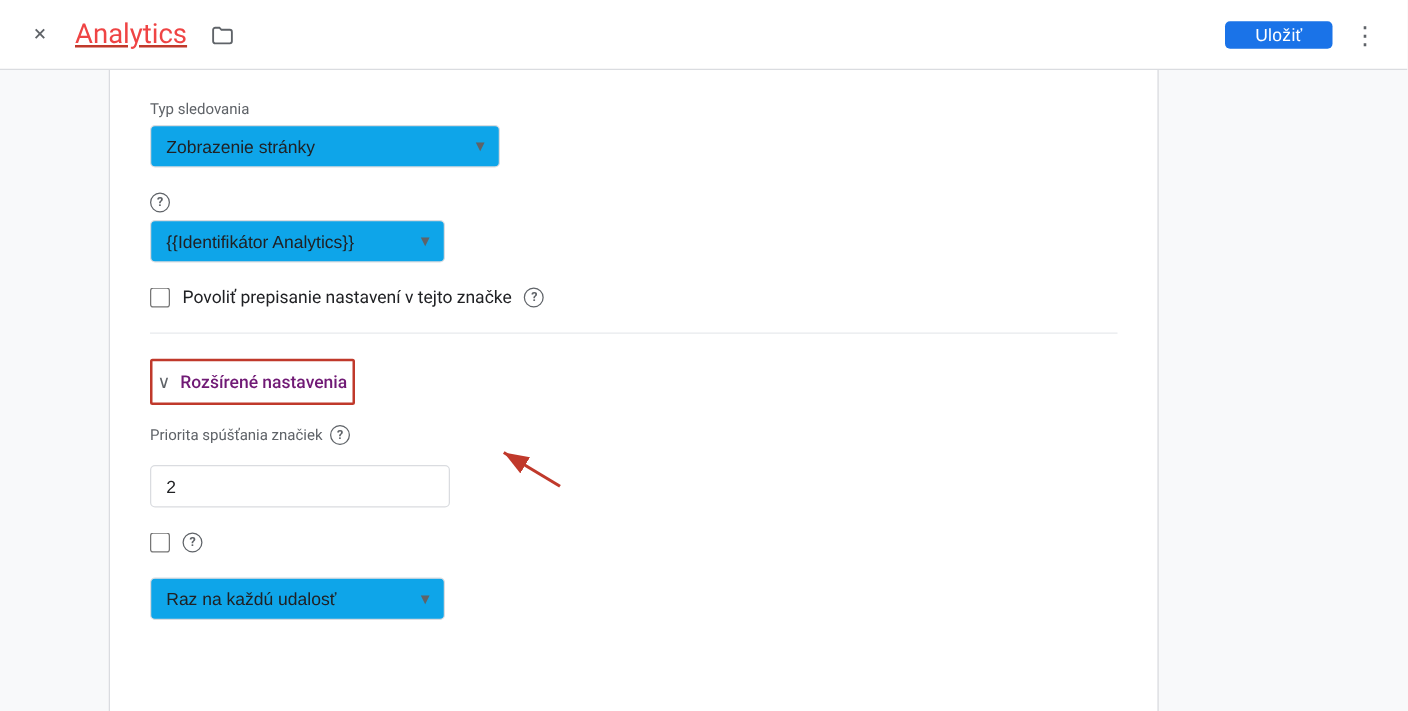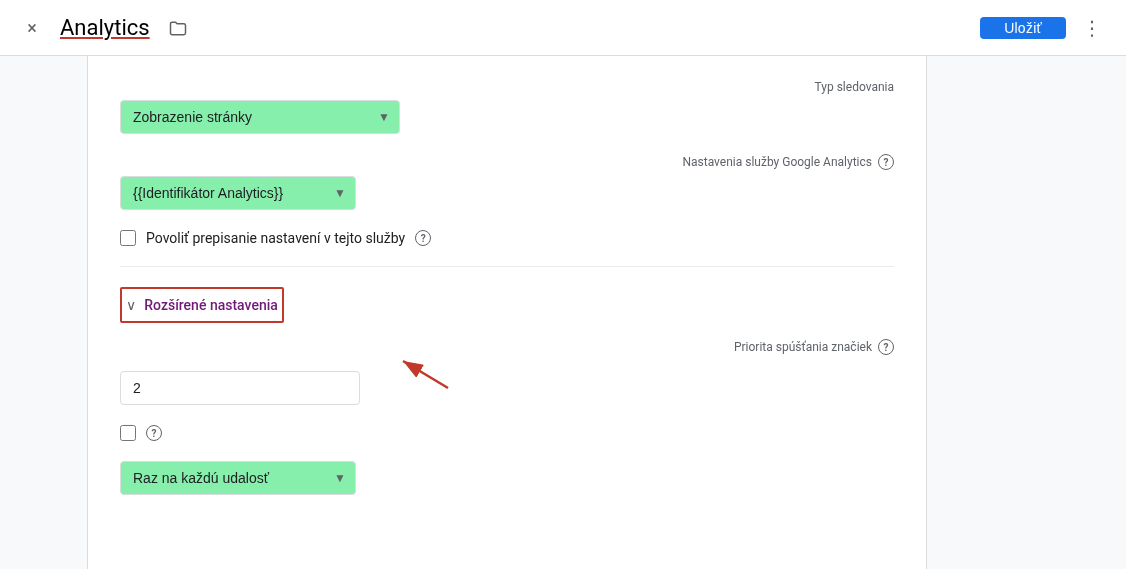--- a/index.html
+++ b/index.html
@@ -37,21 +37,21 @@
       cursor: pointer;
       width: 32px;
       height: 32px;
       display: flex; align-items: center; justify-content: center;
       border-radius: 50%;
     }
 
     .app-title {
       font-size: 22px;
       font-weight: 400;
-      color: #000000;
+      color: #ef4444;
       text-decoration: underline;
       text-decoration-color: #c0392b;
       letter-spacing: 0;
     }
 
     .folder-icon {
       color: #5f6368;
       font-size: 18px;
       cursor: pointer;
       width: 32px;
@@ -124,21 +124,20 @@
       margin-bottom: 20px;
     }
 
     .field-label {
       font-size: 12px;
       color: #5f6368;
       margin-bottom: 6px;
       display: flex;
       align-items: center;
       gap: 6px;
-      justify-content: flex-end;
     }
 
     .help-icon {
       display: inline-flex;
       align-items: center;
       justify-content: center;
       width: 16px;
       height: 16px;
       border-radius: 50%;
       border: 1.5px solid #5f6368;
@@ -149,21 +148,21 @@
     }
 
     .select-wrapper {
       position: relative;
       display: inline-block;
     }
 
     .select-field {
       appearance: none;
       -webkit-appearance: none;
-      background: #86efac;
+      background: #0ea5e9;
       border: 1px solid #dadce0;
       border-radius: 4px;
       padding: 8px 36px 8px 12px;
       font-size: 14px;
       color: #202124;
       cursor: pointer;
       width: 280px;
       outline: none;
     }
 
@@ -306,35 +305,34 @@
       <div class="select-wrapper">
         <select class="select-field">
           <option value="Zobrazenie stránky">Zobrazenie stránky</option>
         </select>
         <span class="select-arrow">▼</span>
       </div>
     </div>
 
     <div class="form-section">
       <div class="field-label">
-        <span>Nastavenia služby Google Analytics</span>
         <span class="help-icon">?</span>
       </div>
       <div class="select-wrapper">
         <select class="select-field select-field-narrow">
           <option value="{{Identifikátor Analytics}}">{{Identifikátor Analytics}}</option>
         </select>
         <span class="select-arrow">▼</span>
       </div>
     </div>
 
     <div class="form-section">
       <div class="checkbox-row">
         <input type="checkbox" class="checkbox-input" style="">
-        <label class="checkbox-label">Povoliť prepisanie nastavení v tejto služby</label>
+        <label class="checkbox-label">Povoliť prepisanie nastavení v tejto značke</label>
         <span class="help-icon">?</span>
       </div>
     </div>
 
     <hr class="divider">
 
     <div class="expandable-header">
       <span class="expand-icon">∨</span>
       <span class="expandable-title">Rozšírené nastavenia</span>
     </div>

